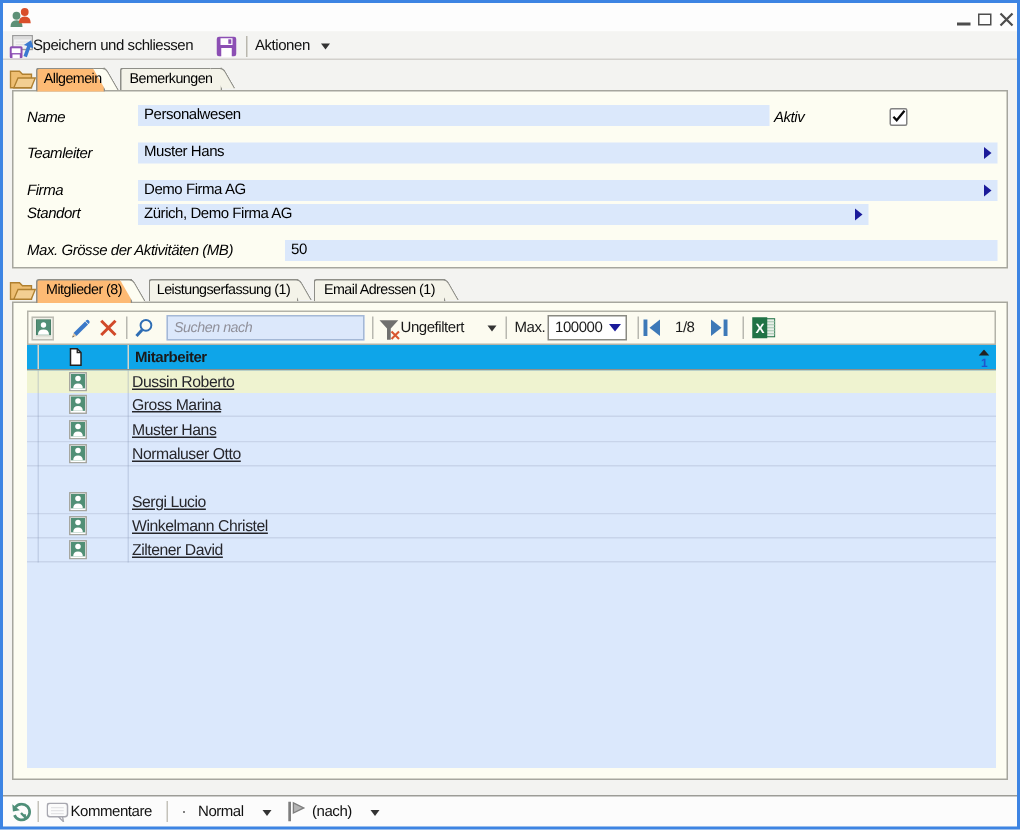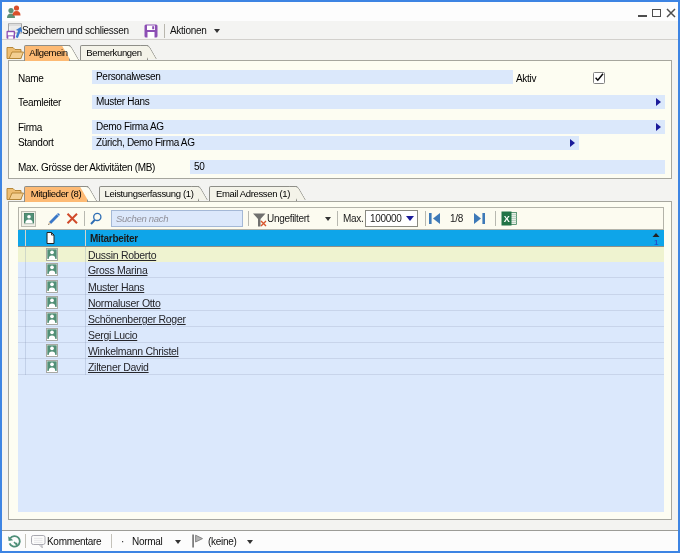--- a/index.html
+++ b/index.html
@@ -25,21 +25,21 @@
   .tab .slant { position:absolute; right:-6px; top:-1px; width:9px; height:14px;
                 border-right:1px solid #8e8e88; border-top:1px solid #8e8e88;
                 transform:skewX(30deg); background:inherit; border-radius:0 3px 0 0; }
   .tab.active { background:#fdba74; z-index:5; height:16px; }
   .tab.active .slant { background:#fdfdf2; height:15px; }
   .tab span { position:relative; z-index:2; }
 
   .box { position:absolute; left:8px; width:664px; background:#fdfdf2;
          border:1px solid #a6a69e; }
 
-  .lbl { position:absolute; font-size:10px; color:#000; }
+  .lbl { position:absolute; font-size:10px; color:#000;font-style:italic; }
   .fld { position:absolute; background:#dbe8fb; font-size:10px; color:#000;
          line-height:14px; padding-left:4px; height:14px; }
   .arr { position:absolute; right:4px; top:3px; width:0; height:0;
          border-left:5px solid #1b1b9a; border-top:4px solid transparent;
          border-bottom:4px solid transparent; }
 
   .gtoolbar { position:absolute; left:9px; top:5px; width:646px; height:23px;
               background:#fcfbf0; border:1px solid #b3b3a9; }
   .grid { position:absolute; left:9px; top:28px; width:646px; height:282px;
           background:#dbe8fc; }
@@ -239,29 +239,20 @@
       </div>
       <div class="grow" style="top:65px">
         <svg class="picon" width="12" height="13" viewBox="0 0 12 13">
             <rect x="0.5" y="0.5" width="11" height="12" fill="#fff" stroke="#a2a29a" stroke-width="0.9"></rect>
             <rect x="1.3" y="1.3" width="9.4" height="9.6" fill="#518f76"></rect>
             <circle cx="6" cy="4.3" r="1.85" fill="#fff"></circle>
             <path d="M2.8 10.9 q0-3.3 3.2-3.3 q3.2 0 3.2 3.3 z" fill="#fff"></path>
           </svg>
         <div class="gname">Normaluser Otto</div>
       </div>
-      <div class="grow" style="top:81px">
-        <svg class="picon" width="12" height="13" viewBox="0 0 12 13">
-            <rect x="0.5" y="0.5" width="11" height="12" fill="#fff" stroke="#a2a29a" stroke-width="0.9"></rect>
-            <rect x="1.3" y="1.3" width="9.4" height="9.6" fill="#518f76"></rect>
-            <circle cx="6" cy="4.3" r="1.85" fill="#fff"></circle>
-            <path d="M2.8 10.9 q0-3.3 3.2-3.3 q3.2 0 3.2 3.3 z" fill="#fff"></path>
-          </svg>
-        <div class="gname">Schönenberger Roger</div>
-      </div>
       <div class="grow" style="top:97px">
         <svg class="picon" width="12" height="13" viewBox="0 0 12 13">
             <rect x="0.5" y="0.5" width="11" height="12" fill="#fff" stroke="#a2a29a" stroke-width="0.9"></rect>
             <rect x="1.3" y="1.3" width="9.4" height="9.6" fill="#518f76"></rect>
             <circle cx="6" cy="4.3" r="1.85" fill="#fff"></circle>
             <path d="M2.8 10.9 q0-3.3 3.2-3.3 q3.2 0 3.2 3.3 z" fill="#fff"></path>
           </svg>
         <div class="gname">Sergi Lucio</div>
       </div>
       <div class="grow" style="top:129px">
@@ -299,17 +290,17 @@
     </svg>
     <div class="stext" style="left:45px">Kommentare</div>
     <div class="vsep" style="left:109px;top:3px;height:14px;background:#c4c2ba"></div>
     <div class="stext" style="left:119px">·</div>
     <div class="stext" style="left:130px">Normal</div>
     <div class="ddarrow" style="left:173px;top:9px"></div>
     <svg class="abs" style="left:189px;top:3px" width="13" height="14" viewBox="0 0 13 14">
       <rect x="1.2" y="0.5" width="1.8" height="13" fill="#7e7e7e"></rect>
       <path d="M4.6 1.2 L11.5 4.6 L4.6 8 Z" fill="#b4b4b4" stroke="#7e7e7e" stroke-width="0.9"></path>
     </svg>
-    <div class="stext" style="left:206px">(keine)</div>
+    <div class="stext" style="left:206px">(nach)</div>
     <div class="ddarrow" style="left:245px;top:9px"></div>
   </div>
   <div class="winborder"></div>
 </div>
 
 </body></html>

